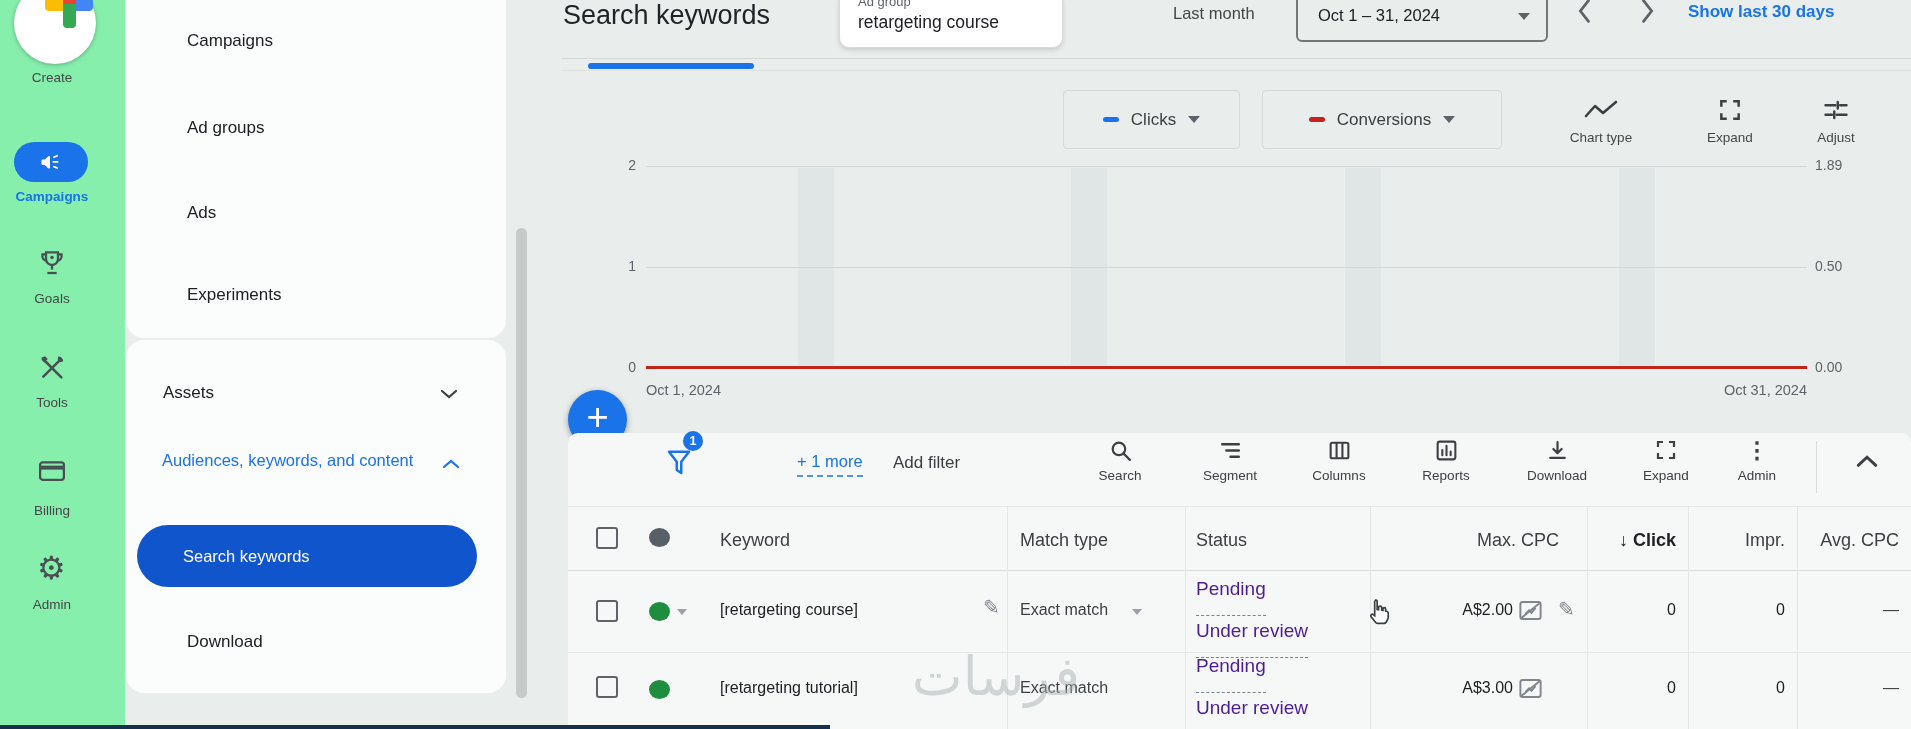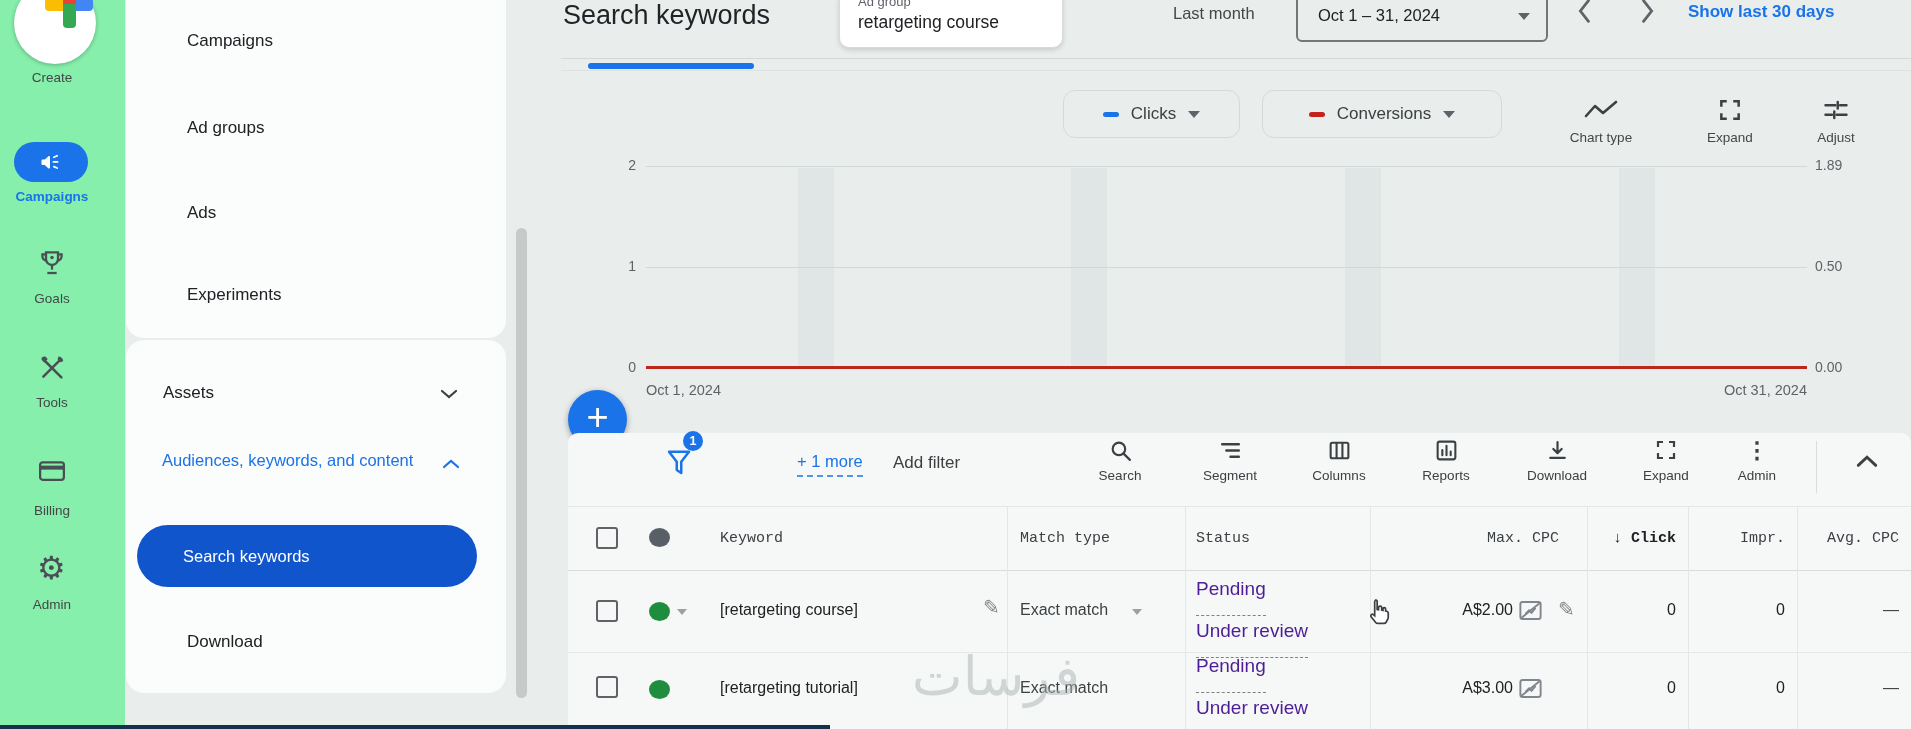--- a/index.html
+++ b/index.html
@@ -21,42 +21,42 @@
   .page-title{position:absolute;left:563px;top:0px;font-size:27px;color:#212327;}
   .tooltip{position:absolute;left:839px;top:-10px;width:224px;height:58px;background:#ffffff;border:1px solid #d7dadb;border-radius:10px;box-shadow:0 2px 5px rgba(0,0,0,.15);box-sizing:border-box;}
   .tooltip .tl{position:absolute;left:18px;top:3px;font-size:13px;color:#5f6368;}
   .tooltip .tv{position:absolute;left:18px;top:21px;font-size:17.5px;font-weight:500;color:#202124;}
   .datebox{position:absolute;left:1296px;top:-8px;width:252px;height:50px;border:2px solid #747775;border-radius:6px;box-sizing:border-box;}
   .datebox .dtext{position:absolute;left:20px;top:12px;font-size:16.5px;font-weight:500;color:#202124;}
   .caret{display:inline-block;width:0;height:0;border-left:6px solid transparent;border-right:6px solid transparent;border-top:7px solid #5f6368;}
   .caret.sm{border-left-width:5px;border-right-width:5px;border-top-width:6px;border-top-color:#9aa0a6;}
   .link{color:#1a73e8;font-weight:bold;font-size:17px;}
   .hline{position:absolute;height:1px;background:#d3d8d8;}
-  .metricbox{position:absolute;top:90px;height:48px;border:1px solid #d5d9d9;border-radius:12px;display:flex;align-items:center;justify-content:center;gap:12px;box-sizing:border-box;}
+  .metricbox{position:absolute;top:90px;height:59px;border:1px solid #d5d9d9;border-radius:4px;display:flex;align-items:center;justify-content:center;gap:12px;box-sizing:border-box;}
   .dash{width:16px;height:5px;border-radius:2.5px;}
   .metricbox .mlabel{font-size:17px;font-weight:500;color:#3c4043;}
   .ctool{position:absolute;width:84px;text-align:center;}
   .ctool .clabel{font-size:13.5px;color:#444746;margin-top:6px;}
   .tick{position:absolute;font-size:14px;color:#5f6368;}
   .xlabel{position:absolute;top:382px;font-size:14.5px;color:#5f6368;}
   .band{position:absolute;top:168px;width:36px;height:200px;background:#dce1e1;opacity:.65;}
   .gridline{position:absolute;left:646px;width:1161px;height:1px;background:#d2d7d7;}
   .zeroline{position:absolute;left:646px;top:366px;width:1161px;height:3px;background:#bc261b;}
   .fab{position:absolute;left:568px;top:390px;width:59px;height:59px;border-radius:50%;background:#1a73e8;box-shadow:0 2px 6px rgba(0,0,0,.35);color:#fff;font-size:38px;font-weight:400;display:flex;align-items:center;justify-content:center;}
   .tablecard{position:absolute;left:568px;top:433px;width:1343px;height:296px;background:#f6f8f8;border-radius:10px 10px 0 0;}
   .act{position:absolute;top:437px;width:90px;text-align:center;}
   .act .alabel{font-size:13.5px;color:#3c4043;margin-top:5px;}
   .act .aicon{height:26px;display:flex;align-items:center;justify-content:center;}
   .badge{position:absolute;left:683px;top:431px;width:20px;height:20px;border-radius:50%;background:#1a73e8;color:#fff;font-size:12.5px;font-weight:bold;text-align:center;line-height:20px;}
   .morefilters{position:absolute;left:797px;top:452px;font-size:16.5px;color:#1a73e8;border-bottom:2px dashed rgba(26,115,232,.75);padding-bottom:4px;}
   .addfilter{position:absolute;left:893px;top:453px;font-size:17px;color:#3c4043;}
   .vline{position:absolute;top:506px;height:223px;width:1px;background:#e3e7e7;}
   .checkbox{position:absolute;left:596px;width:22px;height:22px;border:2px solid #5f6368;border-radius:3px;box-sizing:border-box;}
   .dot{position:absolute;left:649px;width:21px;height:19px;border-radius:50%;}
-  .hcell{position:absolute;font-size:15px;color:#3c4043;font-family:Liberation Mono, monospace;}
+  .hcell{position:absolute;font-size:18px;color:#3c4043;}
   .cell{position:absolute;font-size:16px;color:#202124;}
   .num{text-align:right;box-sizing:border-box;}
   .statusline{font-size:19px;color:#4c1d95;border-bottom:1.6px dashed #7d8387;display:inline-block;padding-bottom:15px;}
   .pencil{font-size:20px;color:#80868b;}
   .watermark{position:absolute;left:850px;top:645px;width:230px;font-size:54px;font-weight:400;color:#aab4b4;opacity:.5;text-align:right;}
   .bottombar{position:absolute;left:0;top:725px;width:830px;height:4px;background:#14304a;}
   .blue-ind{position:absolute;left:588px;top:63px;width:166px;height:6px;border-radius:3px;background:#1a73e8;}
   svg{display:block;}
 </style>
 </head>

